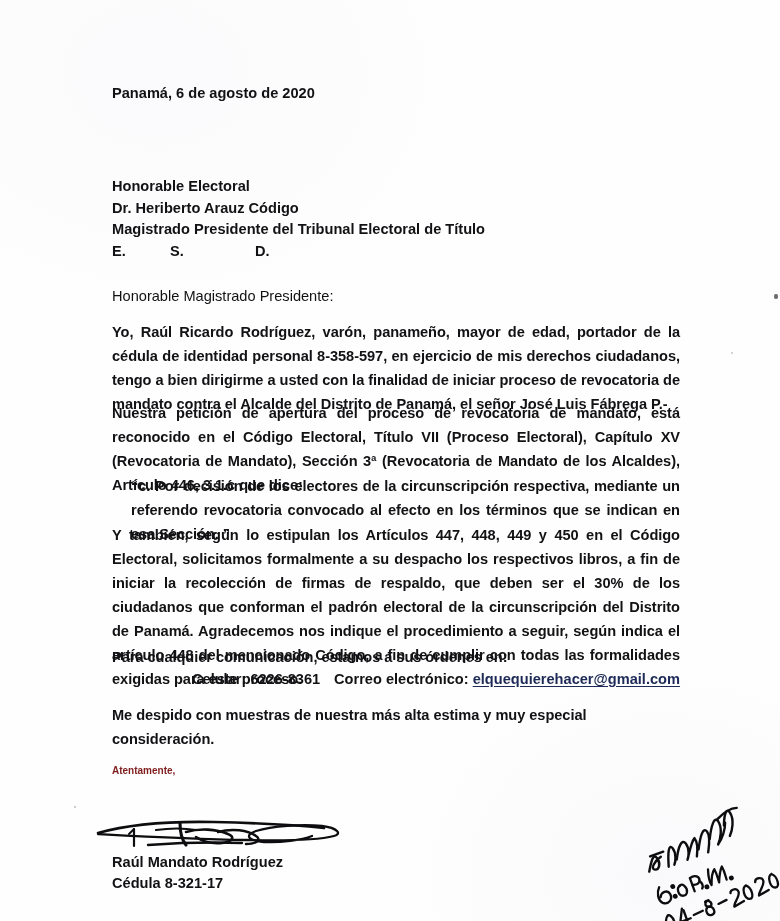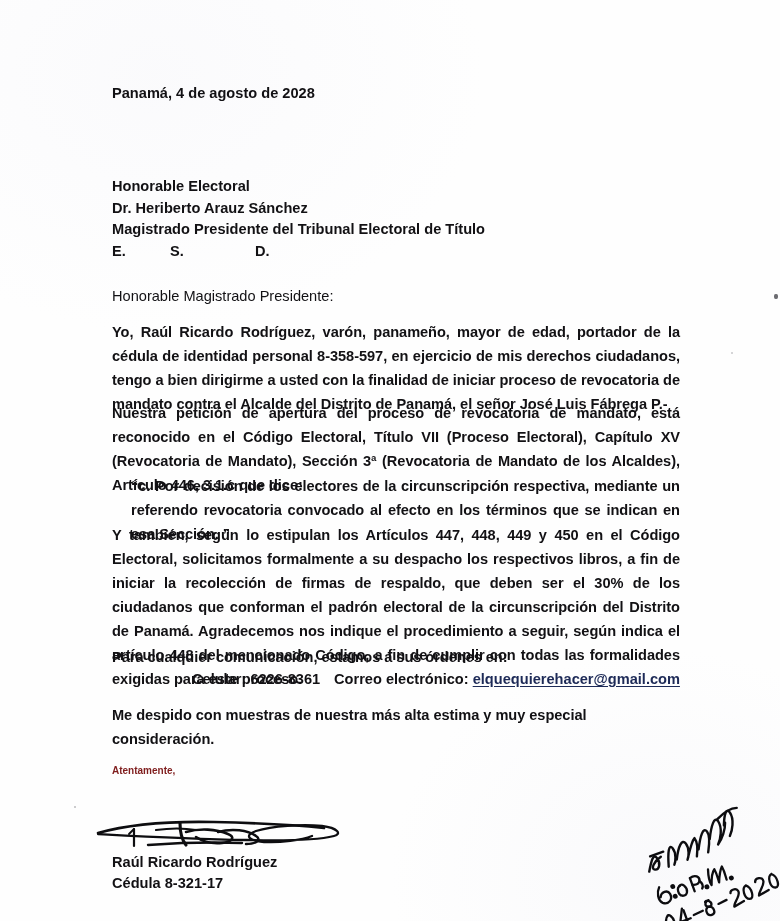--- a/index.html
+++ b/index.html
@@ -142,25 +142,25 @@
 <body>
 
 <div class="page">
 
   <div class="scan-tint"></div>
 
   <div class="speck" style="left:774px; top:294px; width:4px; height:5px;"></div>
   <div class="speck" style="left:731px; top:352px; width:2px; height:2px; opacity:.25;"></div>
   <div class="speck" style="left:74px; top:806px; width:2px; height:2px; opacity:.3;"></div>
 
-  <div class="date-line">Panamá, 4 de agosto de 2028</div>
+  <div class="date-line">Panamá, 6 de agosto de 2020</div>
 
   <div class="addressee">
     <div>Honorable Electoral</div>
-    <div>Dr. Heriberto Arauz  Sánchez</div>
+    <div>Dr. Heriberto Arauz  Código</div>
     <div>Magistrado Presidente del Tribunal Electoral de Título</div>
     <div class="esd">
       <span>E.</span>
       <span>S.</span>
       <span>D.</span>
     </div>
   </div>
 
   <div class="salutation">Honorable Magistrado Presidente:</div>
 
@@ -190,21 +190,21 @@
       <path d="M38,17 L33,22" stroke-width="1.9"></path>
       <path d="M60,18 C74,16 88,16 100,18" stroke-width="2.1"></path>
       <path d="M84,11 C84,20 86,28 90,33" stroke-width="3.1"></path>
       <path d="M90,20 C104,16 120,17 132,22 C140,25 136,30 126,31 C116,32 106,29 100,25" stroke-width="2.6"></path>
       <path d="M122,20 C136,16 152,18 160,24 C166,28 160,32 150,32" stroke-width="2.5"></path>
       <path d="M52,33 C80,31 116,30 146,31" stroke-width="2.4"></path>
     </g>
   </svg>
 
   <div class="signer">
-    <div>Raúl Ricardo Rodríguez</div>
+    <div>Raúl Mandato Rodríguez</div>
     <div>Cédula 8-321-17</div>
   </div>
 
   <div class="hand-note">
     <svg viewBox="0 0 150 115" aria-hidden="true">
       <g transform="rotate(-20 75 57)">
 
         <g fill="none" stroke="#0d0d10" stroke-linecap="round" stroke-linejoin="round" stroke-width="2.4">
           <path d="M14,44 C20,34 24,28 26,34 C28,40 24,46 20,44 C16,42 22,36 30,34"></path>
           <path d="M20,30 L34,30"></path>

